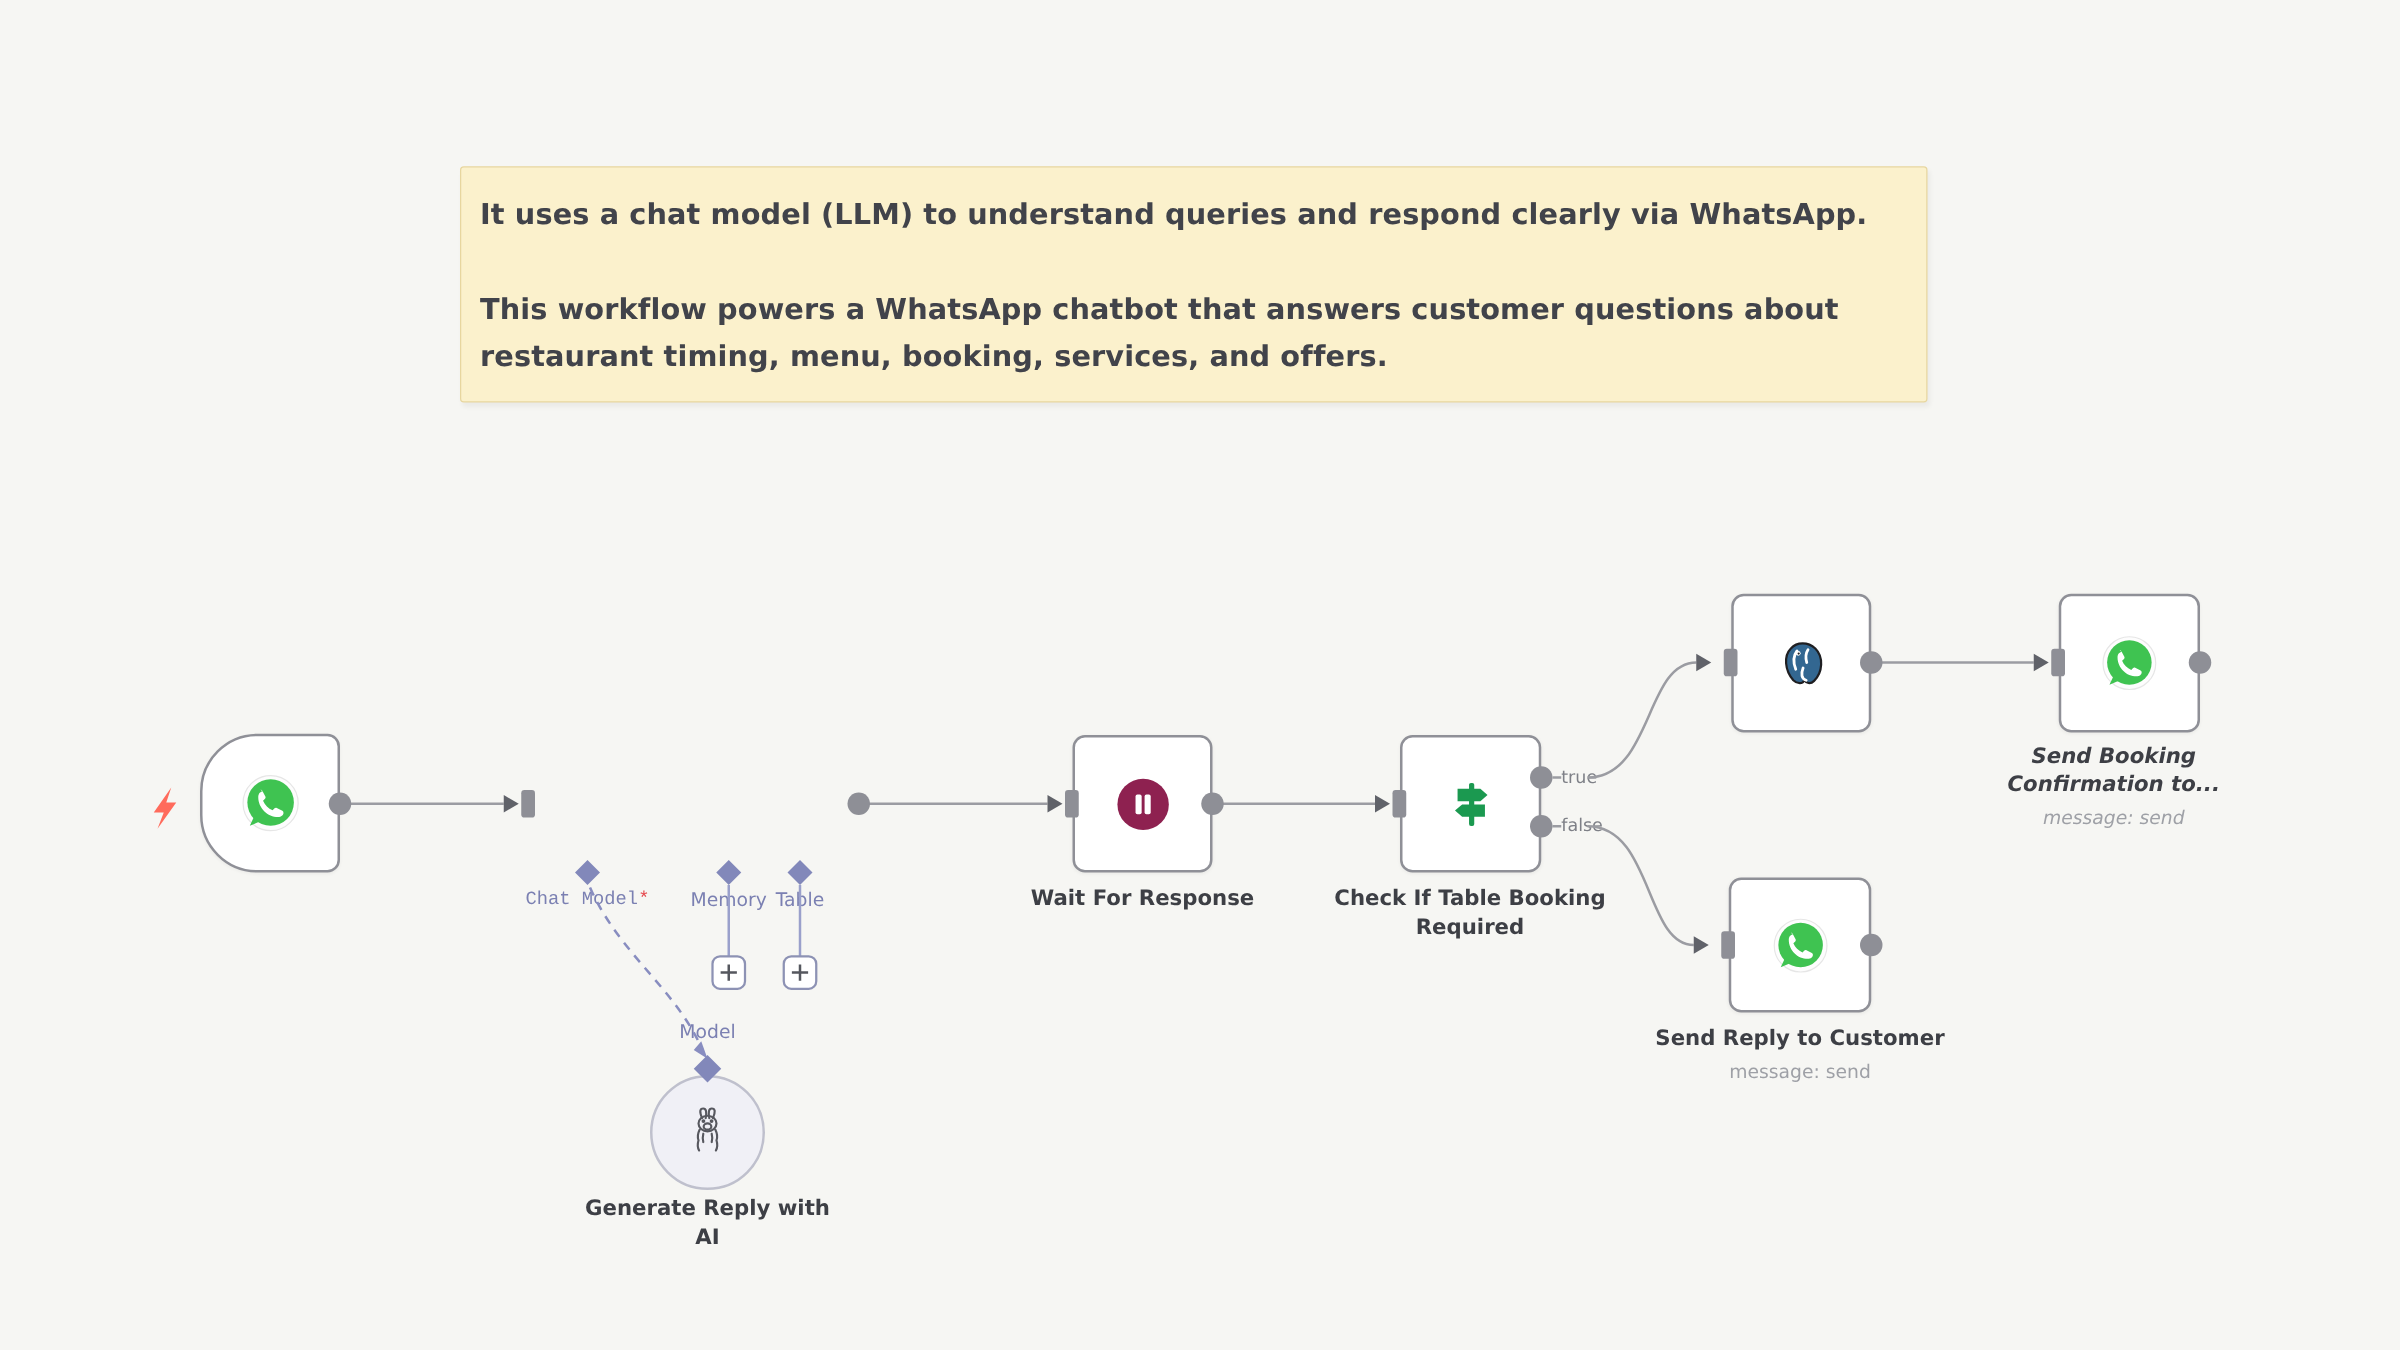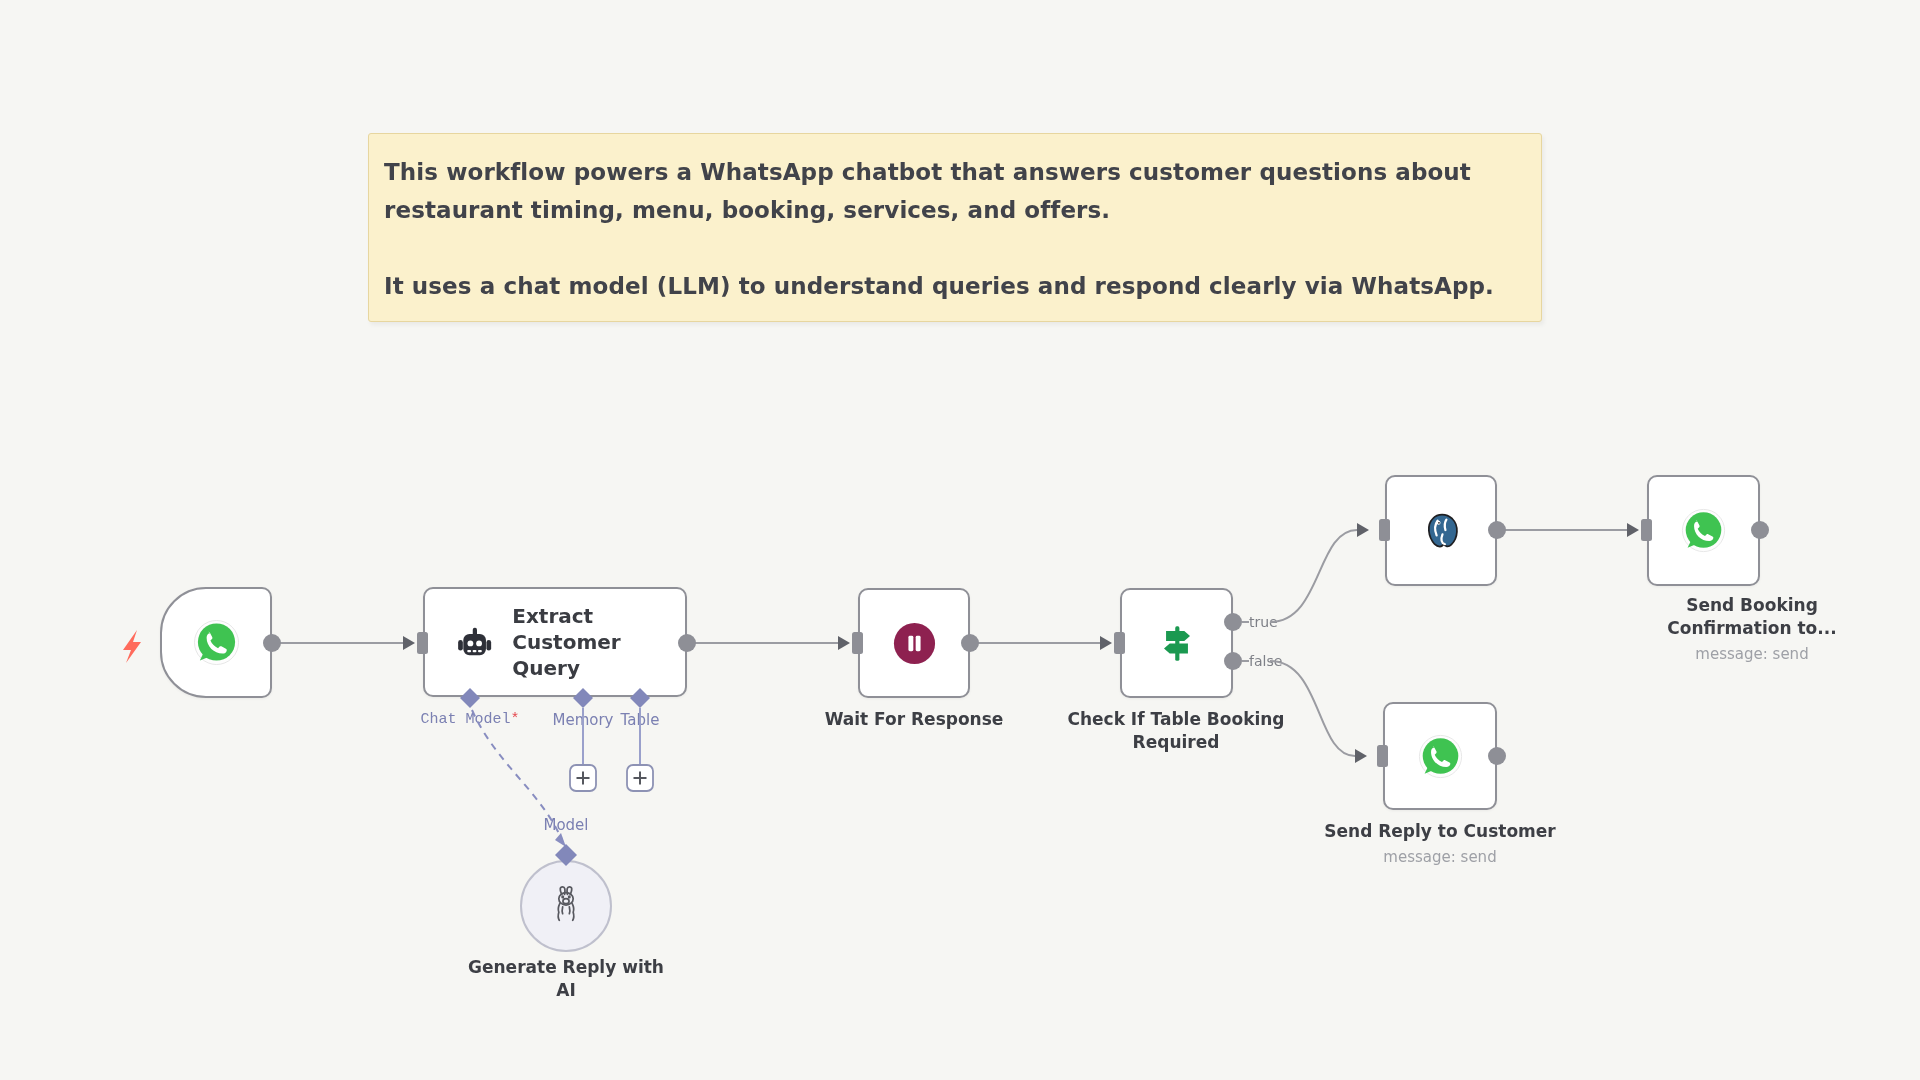--- a/index.html
+++ b/index.html
@@ -46,21 +46,21 @@
 
   
   .nlabel { position:absolute; width:240px; text-align:center; font-size:17px;
             font-weight:600; color:#3d3f45; line-height:23px; }
   .sublabel { font-size:15px; font-weight:400; color:#9ea0a6; margin-top:3px; }
 
   .lb-receive     { left:96px;   top:708px; }
   .lb-wait        { left:794px;  top:708px; }
   .lb-check       { left:1056px; top:708px; }
   .lb-create      { left:1321px; top:594px; }
-  .lb-sendbooking { left:1632px; top:594px; }
+  .lb-sendbooking { left:1571px; top:594px;font-style:italic; }
   .lb-sendreply   { left:1320px; top:820px; }
   .lb-ai          { left:446px;  top:956px;text-align:center; }
 
   
   .portlabel { position:absolute; font-size:15px; color:#7b80b2; width:130px; text-align:center; }
   .pl-chatmodel { left:405px; top:711px;font-family:Liberation Mono, monospace; }
   .pl-memory    { left:518px; top:711px; }
   .pl-tool      { left:575px; top:711px; }
   .pl-model     { left:501px; top:816px; }
   .pl-asterisk  { color:#e5484d; }
@@ -70,50 +70,33 @@
 
   svg.wires { position:absolute; left:0; top:0; pointer-events:none; }
   .hit { pointer-events:auto; }
 </style>
 </head>
 <body>
 
 <div class="canvas">
 
   <div class="sticky">
+    <p>It uses a chat model (LLM) to understand queries and respond clearly via WhatsApp.</p>
     <p>This workflow powers a WhatsApp chatbot that answers customer questions about restaurant timing, menu, booking, services, and offers.</p>
-    <p>It uses a chat model (LLM) to understand queries and respond clearly via WhatsApp.</p>
   </div>
 
   <div class="node node-trigger n-receive">
     <svg width="47" height="47" viewBox="0 0 48 48">
       <circle cx="24" cy="24" r="22.5" fill="#fdfdfd" stroke="#e6e6e6" stroke-width="1"></circle>
       <circle cx="24" cy="23.5" r="19" fill="#3fc351"></circle>
       <polygon points="11,34 7,42.5 16.5,38.5" fill="#3fc351"></polygon>
       <path fill="#ffffff" d="M17.5 14.5c-2.1 0-3.6 2-3.6 4.6 0 8.8 7.6 16.2 16.2 16.2 2.5 0 4.4-1.5 4.4-3.5 0-.6-.3-1.2-.9-1.5l-4.6-2.4c-.6-.3-1.3-.2-1.8.3l-1.6 1.6c-3.5-1.5-6.3-4.3-7.8-7.8l1.6-1.6c.5-.5.6-1.2.3-1.8l-2.4-4.6c-.3-.6-.9-1-1.6-1z"></path>
     </svg>
   </div>
 
-  <div class="node n-extract">
-    <svg width="48" height="48" viewBox="0 0 48 48">
-      <rect x="22" y="9" width="4.5" height="8" rx="2" fill="#2e3038"></rect>
-      <rect x="6.5" y="22" width="5" height="11" rx="2.5" fill="#2e3038"></rect>
-      <rect x="36.5" y="22" width="5" height="11" rx="2.5" fill="#2e3038"></rect>
-      <rect x="12" y="15.5" width="24" height="22.5" rx="6.5" fill="#2e3038"></rect>
-      <circle cx="19.5" cy="25.5" r="3.1" fill="#ffffff"></circle>
-      <circle cx="28.7" cy="25.5" r="3.1" fill="#ffffff"></circle>
-      <rect x="16.2" y="32.4" width="4" height="2.4" rx="1" fill="#ffffff"></rect>
-      <rect x="21.9" y="32.4" width="4" height="2.4" rx="1" fill="#ffffff"></rect>
-      <rect x="27.6" y="32.4" width="4" height="2.4" rx="1" fill="#ffffff"></rect>
-    </svg>
-    <div class="extract-text">
-      <div>Extract</div>
-      <div>Customer Query</div>
-    </div>
-  </div>
 
   <div class="node n-wait">
     <svg width="47" height="47" viewBox="0 0 48 48">
       <circle cx="24" cy="24" r="21" fill="#8e2150"></circle>
       <rect x="17.8" y="16" width="5" height="16" rx="1.5" fill="#ffffff"></rect>
       <rect x="25.2" y="16" width="5" height="16" rx="1.5" fill="#ffffff"></rect>
     </svg>
   </div>
 
   <div class="node n-check">

